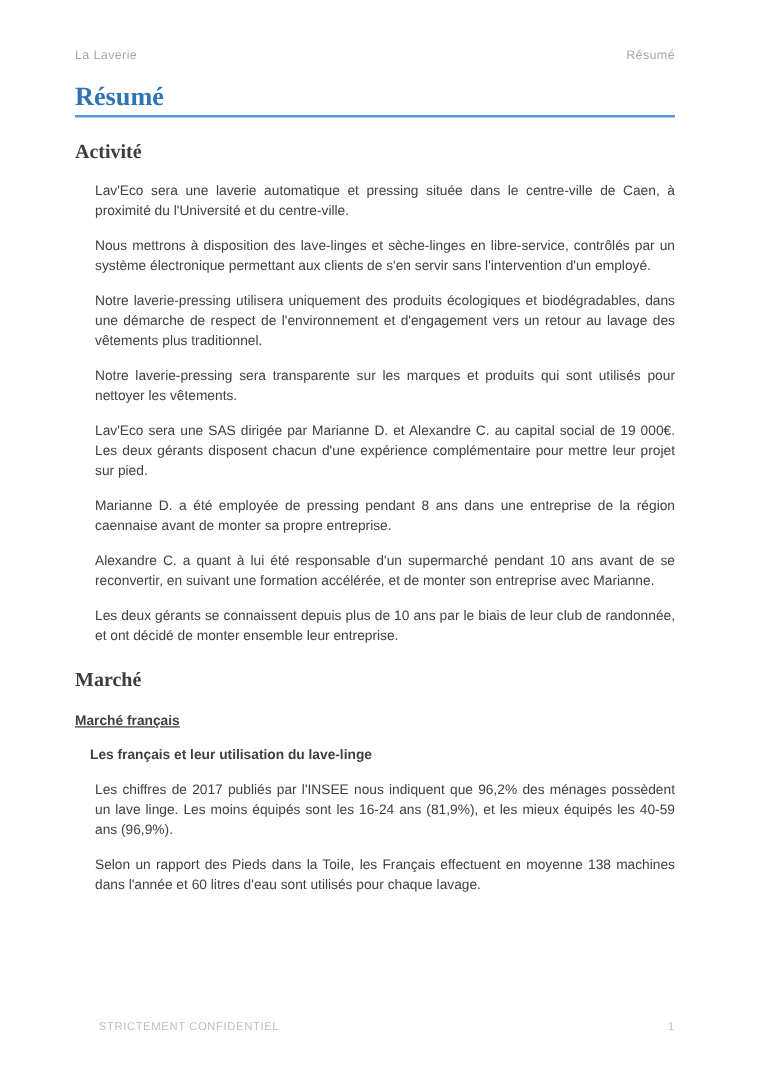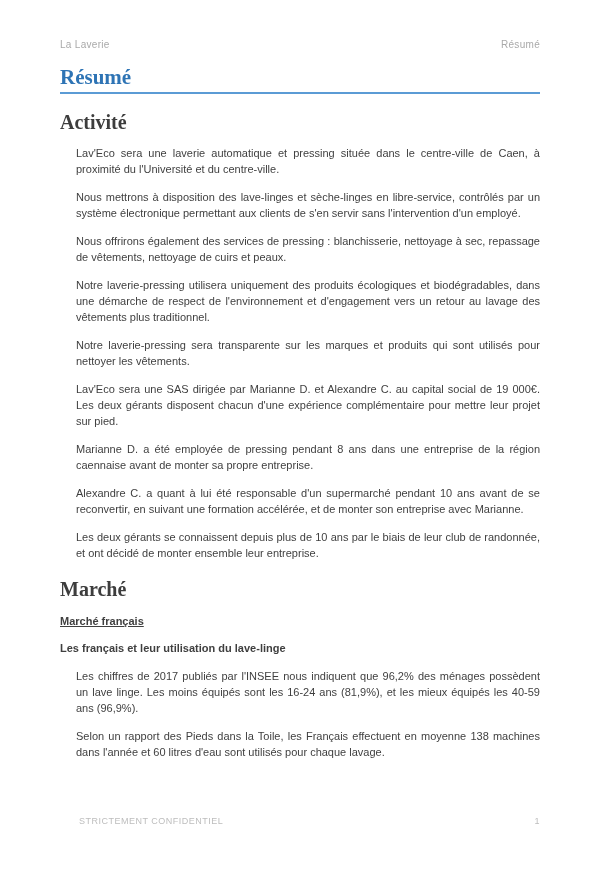--- a/index.html
+++ b/index.html
@@ -33,34 +33,34 @@
     font-size: 21px;
     line-height: 24px;
     color: var(--title_blue, #2e74b5);
     border-bottom: 2px solid var(--title_rule, #5b9bd5);
     padding-bottom: 3px;
   }
   .sec-heading {
     margin: 19px 0 14px 0;
     font-family: "Liberation Serif", serif;
     font-weight: bold;
-    font-size: 20px;
+    font-size: 16px;
     line-height: 18px;
     color: var(--heading_gray, #3d3d3d);
   }
   .sub-heading {
     margin: 16px 0 13px 0;
     font-size: 11px;
     line-height: 14px;
     font-weight: bold;
     color: var(--body_gray, #3f3f3f);
     text-decoration: underline;
   }
   .subsub-heading {
-    margin: 0 0 13px 0;
+    margin: 0 0 13px 12px;
     font-size: 11px;
     line-height: 14px;
     font-weight: bold;
     color: var(--body_gray, #3f3f3f);
   }
   .body-par {
     margin: 0 0 12px 16px;
     font-size: 11px;
     line-height: 16px;
     color: var(--body_gray, #3f3f3f);
@@ -89,21 +89,20 @@
     <span>La Laverie</span>
     <span>Résumé</span>
   </div>
 
   <h1 class="doc-title">Résumé</h1>
 
   <section>
     <h2 class="sec-heading">Activité</h2>
     <p class="body-par">Lav'Eco sera une laverie automatique et pressing située dans le centre-ville de Caen, à proximité du l'Université et du centre-ville.</p>
     <p class="body-par">Nous mettrons à disposition des lave-linges et sèche-linges en libre-service, contrôlés par un système électronique permettant aux clients de s'en servir sans l'intervention d'un employé.</p>
-    <p class="body-par">Nous offrirons également des services de pressing : blanchisserie, nettoyage à sec, repassage de vêtements, nettoyage de cuirs et peaux.</p>
     <p class="body-par">Notre laverie-pressing utilisera uniquement des produits écologiques et biodégradables, dans une démarche de respect de l'environnement et d'engagement vers un retour au lavage des vêtements plus traditionnel.</p>
     <p class="body-par">Notre laverie-pressing sera transparente sur les marques et produits qui sont utilisés pour nettoyer les vêtements.</p>
     <p class="body-par">Lav'Eco sera une SAS dirigée par Marianne D. et Alexandre C. au capital social de 19 000€. Les deux gérants disposent chacun d'une expérience complémentaire pour mettre leur projet sur pied.</p>
     <p class="body-par">Marianne D. a été employée de pressing pendant 8 ans dans une entreprise de la région caennaise avant de monter sa propre entreprise.</p>
     <p class="body-par">Alexandre C. a quant à lui été responsable d'un supermarché pendant 10 ans avant de se reconvertir, en suivant une formation accélérée, et de monter son entreprise avec Marianne.</p>
     <p class="body-par">Les deux gérants se connaissent depuis plus de 10 ans par le biais de leur club de randonnée, et ont décidé de monter ensemble leur entreprise.</p>
   </section>
 
   <section>
     <h2 class="sec-heading">Marché</h2>

